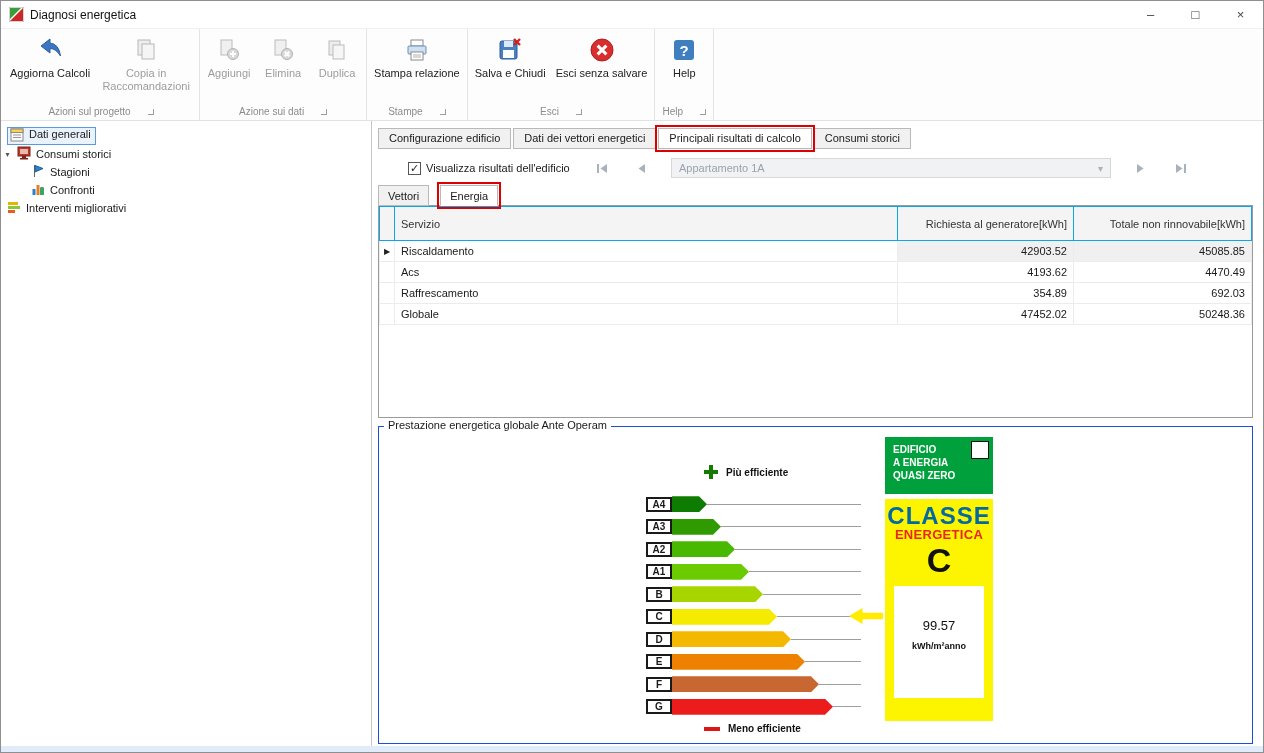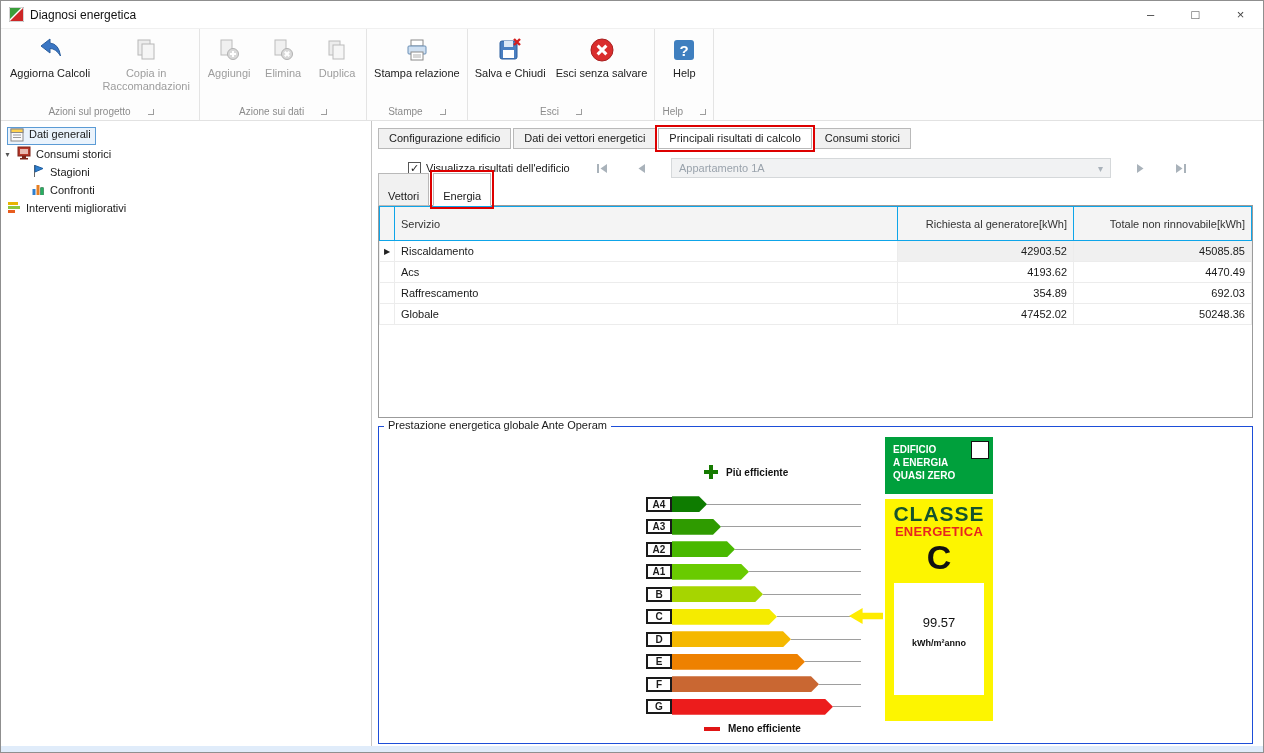--- a/index.html
+++ b/index.html
@@ -48,21 +48,21 @@
   .options-row{display:flex;align-items:center;margin-top:8px;height:22px;flex:0 0 auto}
   .chk{width:13px;height:13px;border:1px solid #555;background:#fff;display:flex;align-items:center;justify-content:center;font-size:11px;line-height:1;margin:0 5px 0 30px;color:#222}
   .chk-label{color:#1a1a1a}
   .navigator{margin-left:auto;margin-right:62px;display:flex;align-items:center;gap:18px}
   .nav-btn{width:22px;height:20px;display:flex;align-items:center;justify-content:center}
   .nav-dropdown{width:440px;height:20px;display:flex;align-items:center;padding:0 7px;background:#f1f2f3;border:1px solid #d5d8da;color:#9aa3ac}
   .nav-dropdown .chev{margin-left:auto;color:#a9b2ba;font-size:10px}
 
   
   .subtab-strip{display:flex;align-items:flex-end;margin-top:6px;height:21px;flex:0 0 auto;position:relative;z-index:2;margin-bottom:-1px}
-  .subtab{padding:16px 9px 3px;border:1px solid #b9b9b9;background:#f1f1f1;margin-right:4px;position:relative;cursor:default}
+  .subtab{padding:4px 9px 3px;border:1px solid #b9b9b9;background:#f1f1f1;margin-right:11px;position:relative;cursor:default}
   .subtab.active{background:#fff;border-bottom-color:#fff}
   .table-panel{height:213px;flex:0 0 auto;border:1px solid #9b9b9b;background:#fff;overflow:hidden}
   table{border-collapse:collapse;width:100%;table-layout:fixed}
   th{background:#f4f4f4;border:1px solid #0ea5e9;height:34px;font-weight:normal;padding:0 6px;color:#333;overflow:hidden;white-space:nowrap}
   td{border:1px solid #ececec;height:21px;padding:0 6px;background:#fff;overflow:hidden;white-space:nowrap}
   th.marker,td.marker{width:15px;padding:0;text-align:center}
   th.marker{background:#f4f4f4}
   td.marker{font-size:8px;color:#222}
   th.num,td.num{text-align:right}
   col.c-marker{width:15px}col.c-num1{width:176px}col.c-num2{width:178px}
@@ -80,21 +80,21 @@
   .minus{width:16px;height:4px;background:#e01515;flex:0 0 auto}
   .energy-rows{position:absolute;left:267px;top:66px;width:215px}
   .energy-row{display:flex;align-items:center;height:22.5px}
   .energy-label-box{width:26px;height:15px;border:2px solid #1a1a1a;background:#fff;font-weight:bold;font-size:10px;display:flex;align-items:center;justify-content:center;flex:0 0 auto}
   .energy-arrow{height:16px;flex:0 0 auto;clip-path:polygon(0 0,calc(100% - 8px) 0,100% 50%,calc(100% - 8px) 100%,0 100%)}
   .energy-line{flex:1;border-top:1px solid #9e9e9e;height:0}
   .pointer{position:absolute;left:470px;top:181px;width:34px;height:16px;background:#ffec00;clip-path:polygon(0 50%,40% 0,40% 30%,100% 30%,100% 70%,40% 70%,40% 100%)}
   .nzeb{position:absolute;left:506px;top:10px;width:108px;height:57px;background:#00a03c;color:#fff;font-weight:bold;font-size:10px;line-height:1.3;padding:6px 0 0 8px}
   .nzeb .sq{position:absolute;top:4px;right:4px;width:18px;height:18px;background:#fff;border:1px solid #111}
   .classbox{position:absolute;left:506px;top:72px;width:108px;height:222px;background:#fdf500;text-align:center}
-  .classbox .t1{color:#14532d;font-weight:bold;font-size:21px;letter-spacing:1px;margin-top:4px;line-height:1.05}
+  .classbox .t1{color:#0369a1;font-weight:bold;font-size:24px;letter-spacing:1px;margin-top:4px;line-height:1.05}
   .classbox .t2{color:#e8251f;font-weight:bold;font-size:13px;letter-spacing:.3px;line-height:1.1}
   .classbox .letter{font-size:34px;font-weight:bold;color:#111;line-height:1.05;margin-top:1px}
   .value-box{width:90px;height:112px;background:#fff;margin:7px auto 0;display:flex;flex-direction:column;align-items:center;padding-top:32px;gap:8px}
   .value-box .val{font-weight:normal;font-size:13px;color:#111}
   .value-box .unit{font-weight:bold;font-size:9px;color:#111}
 
   .bottom-strip{height:6px;flex:0 0 auto;background:#e0ecfa}
 </style>
 </head>
 <body>

